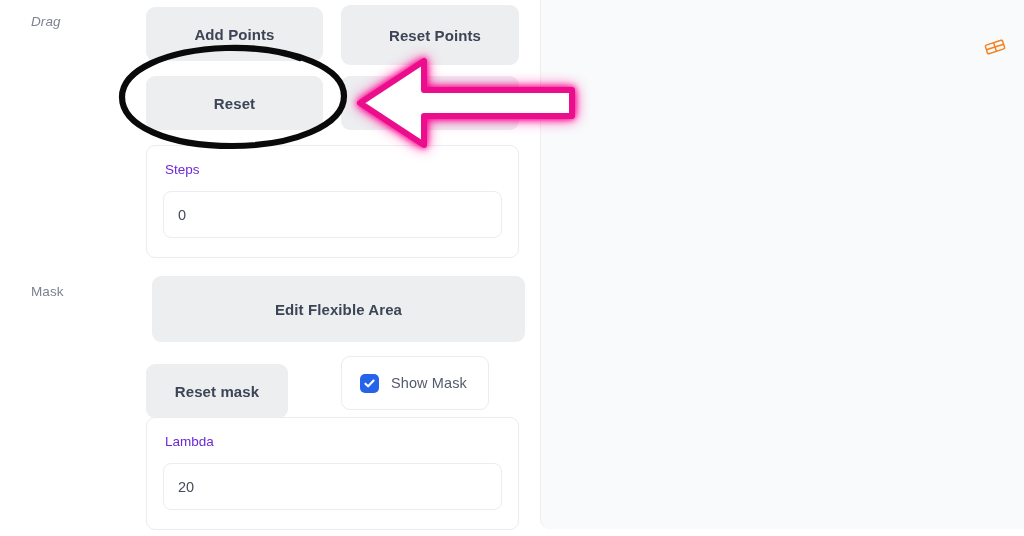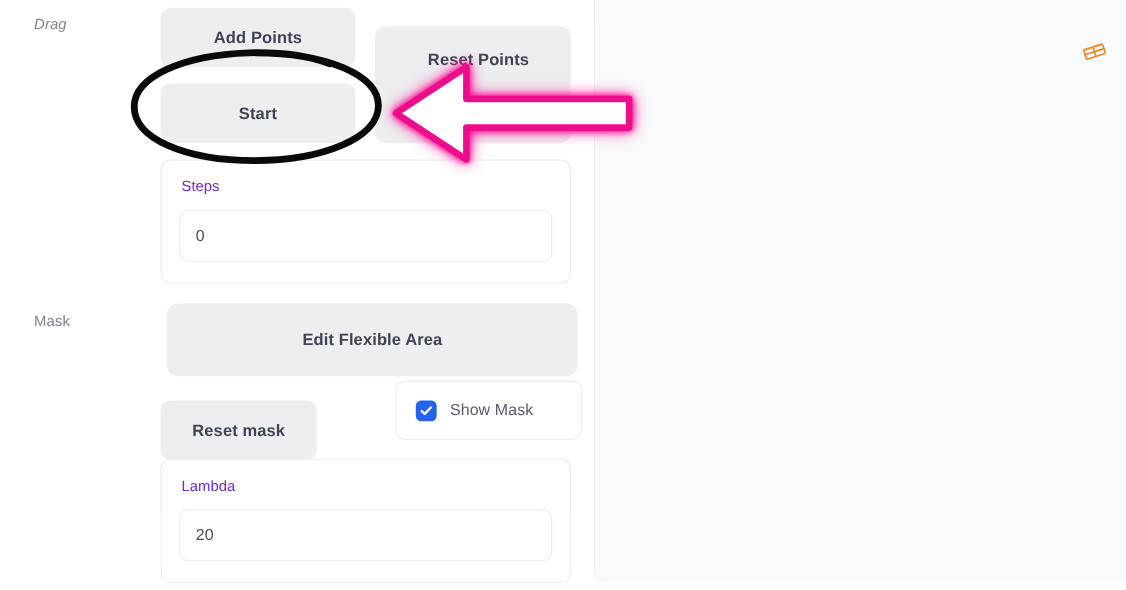--- a/index.html
+++ b/index.html
@@ -163,38 +163,38 @@
 <body>
 
 <div id="app">
 
   <div class="left-col">
 
     <div class="group-label" style="left:31px; top:15px;font-style:italic;">Drag</div>
 
     <button class="btn" style="left:146px; top:7px; width:177px; height:54px;">Add Points</button>
 
-    <button class="btn" style="left:341px; top:24px; width:178px; height:60px;padding-left:10px;">Reset Points</button>
-
-    <button class="btn" style="left:146px; top:76px; width:177px; height:54px;">Start</button>
+    <button class="btn" style="left:341px; top:5px; width:178px; height:60px;padding-left:10px;">Reset Points</button>
+
+    <button class="btn" style="left:146px; top:76px; width:177px; height:54px;">Reset</button>
 
     <button class="btn" style="left:341px; top:76px; width:178px; height:54px;"></button>
 
     <div class="field-card" style="left:146px; top:145px; width:373px; height:113px;">
       <div class="field-label">Steps</div>
       <input class="field-input" type="text" style="top: 45px;" value="0">
     </div>
 
     <div class="group-label" style="left:31px; top:285px;">Mask</div>
 
     <button class="btn" style="left:152px; top:276px; width:373px; height:66px;">Edit Flexible Area</button>
 
     <button class="btn" style="left:146px; top:364px; width:142px; height:54px;">Reset mask</button>
 
-    <div class="check-card" style="left:341px; top:346px; width:170px; height:54px;margin-left:18px;">
+    <div class="check-card" style="left:341px; top:356px; width:148px; height:54px;">
       <span class="checkbox">
         <svg width="13" height="13" viewBox="0 0 13 13" aria-hidden="true">
           <path d="M2.4 6.7 L5.1 9.3 L10.6 3.5" fill="none" stroke="#ffffff" stroke-width="2.1" stroke-linecap="round" stroke-linejoin="round"></path>
         </svg>
       </span>
       <span class="check-label">Show Mask</span>
     </div>
 
     <div class="field-card" style="left:146px; top:417px; width:373px; height:113px;">
       <div class="field-label">Lambda</div>

